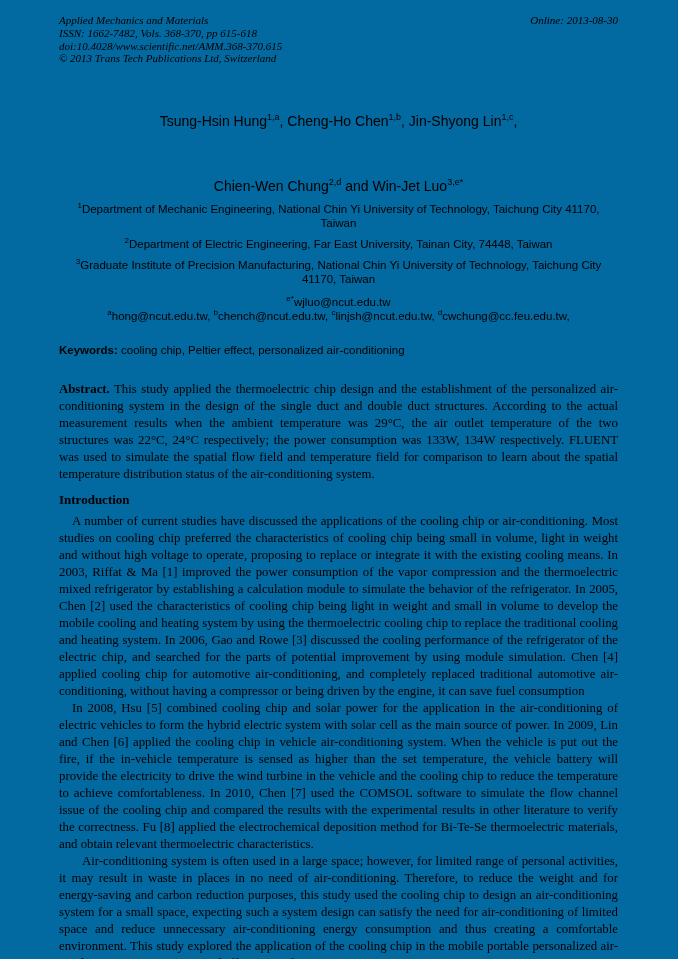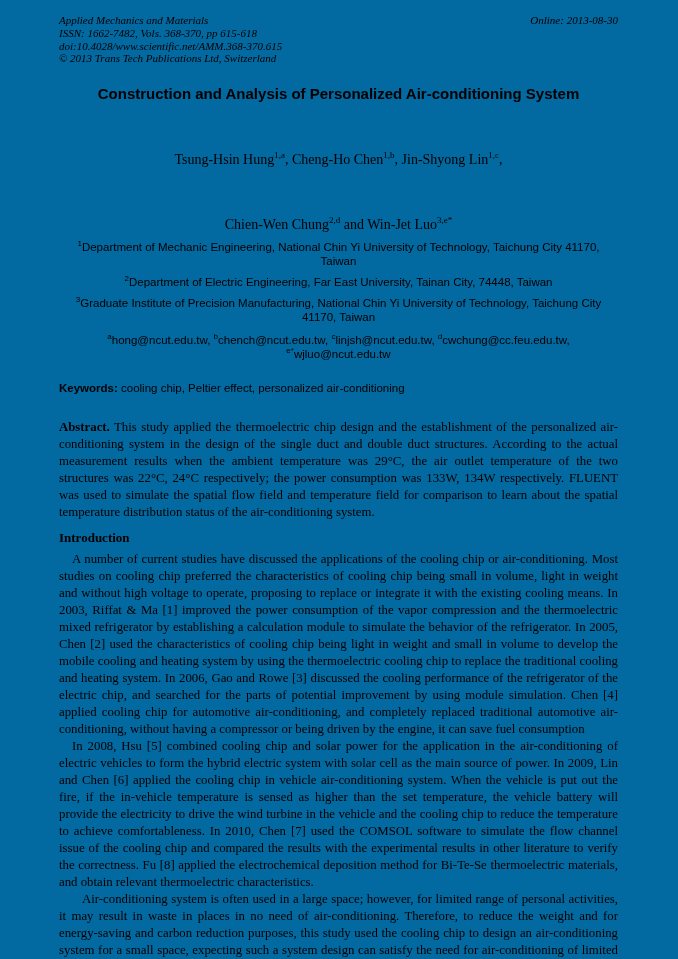--- a/index.html
+++ b/index.html
@@ -32,21 +32,21 @@
   .paper-title {
     margin-top: 20px;
     text-align: center;
     font-family: "Liberation Sans", sans-serif;
     font-weight: 700;
     font-size: 15px;
     line-height: 18px;
   }
   .authors-line {
     text-align: center;
-    font-family: Liberation Serif, serif;
+    font-family: Liberation Sans, sans-serif;
     font-size: 14px;
     line-height: 17px;
     margin-top: 48px;
   }
   .authors-block { margin-top: 5px; }
   .authors-line sup { font-size: 9px; line-height: 0; }
 
   
   .affiliation {
     margin-top: 7px;
@@ -110,34 +110,33 @@
   <div class="journal-header">
     <div class="left-block">
       <div>Applied Mechanics and Materials</div>
       <div>ISSN: 1662-7482, Vols. 368-370, pp 615-618</div>
       <div>doi:10.4028/www.scientific.net/AMM.368-370.615</div>
       <div>© 2013 Trans Tech Publications Ltd, Switzerland</div>
     </div>
     <div class="online-date">Online: 2013-08-30</div>
   </div>
 
-  <div class="paper-title">Construction and Analysis of Personalized Air-conditioning System</div>
 
   <div class="authors-block">
     <div class="authors-line"><span>Tsung-Hsin Hung</span><sup>1,a</sup><span>, Cheng-Ho Chen</span><sup>1,b</sup><span>, Jin-Shyong Lin</span><sup>1,c</sup><span>,</span></div>
     <div class="authors-line"><span>Chien-Wen Chung</span><sup>2,d</sup><span> and Win-Jet Luo</span><sup>3,e*</sup></div>
   </div>
 
   <div class="affiliation"><sup>1</sup><span>Department of Mechanic Engineering, National Chin Yi University of Technology, Taichung City 41170, Taiwan</span></div>
   <div class="affiliation"><sup>2</sup><span>Department of Electric Engineering, Far East University, Tainan City, 74448, Taiwan</span></div>
   <div class="affiliation"><sup>3</sup><span>Graduate Institute of Precision Manufacturing, National Chin Yi University of Technology, Taichung City 41170, Taiwan</span></div>
 
   <div class="emails">
+    <div><sup>e*</sup><span>wjluo@ncut.edu.tw</span></div>
     <div><sup>a</sup><span>hong@ncut.edu.tw, </span><sup>b</sup><span>chench@ncut.edu.tw, </span><sup>c</sup><span>linjsh@ncut.edu.tw, </span><sup>d</sup><span>cwchung@cc.feu.edu.tw,</span></div>
-    <div><sup>e*</sup><span>wjluo@ncut.edu.tw</span></div>
   </div>
 
   <div class="keywords">
     <span class="kw-label">Keywords:</span><span> cooling chip, Peltier effect, personalized air-conditioning</span>
   </div>
 
   <div class="abstract">
     <span class="abs-label">Abstract.</span><span> This study applied the thermoelectric chip design and the establishment of the personalized air-conditioning system in the design of the single duct and double duct structures. According to the actual measurement results when the ambient temperature was 29°C, the air outlet temperature of the two structures was 22°C, 24°C respectively; the power consumption was 133W, 134W respectively. FLUENT was used to simulate the spatial flow field and temperature field for comparison to learn about the spatial temperature distribution status of the air-conditioning system.</span>
   </div>
 

